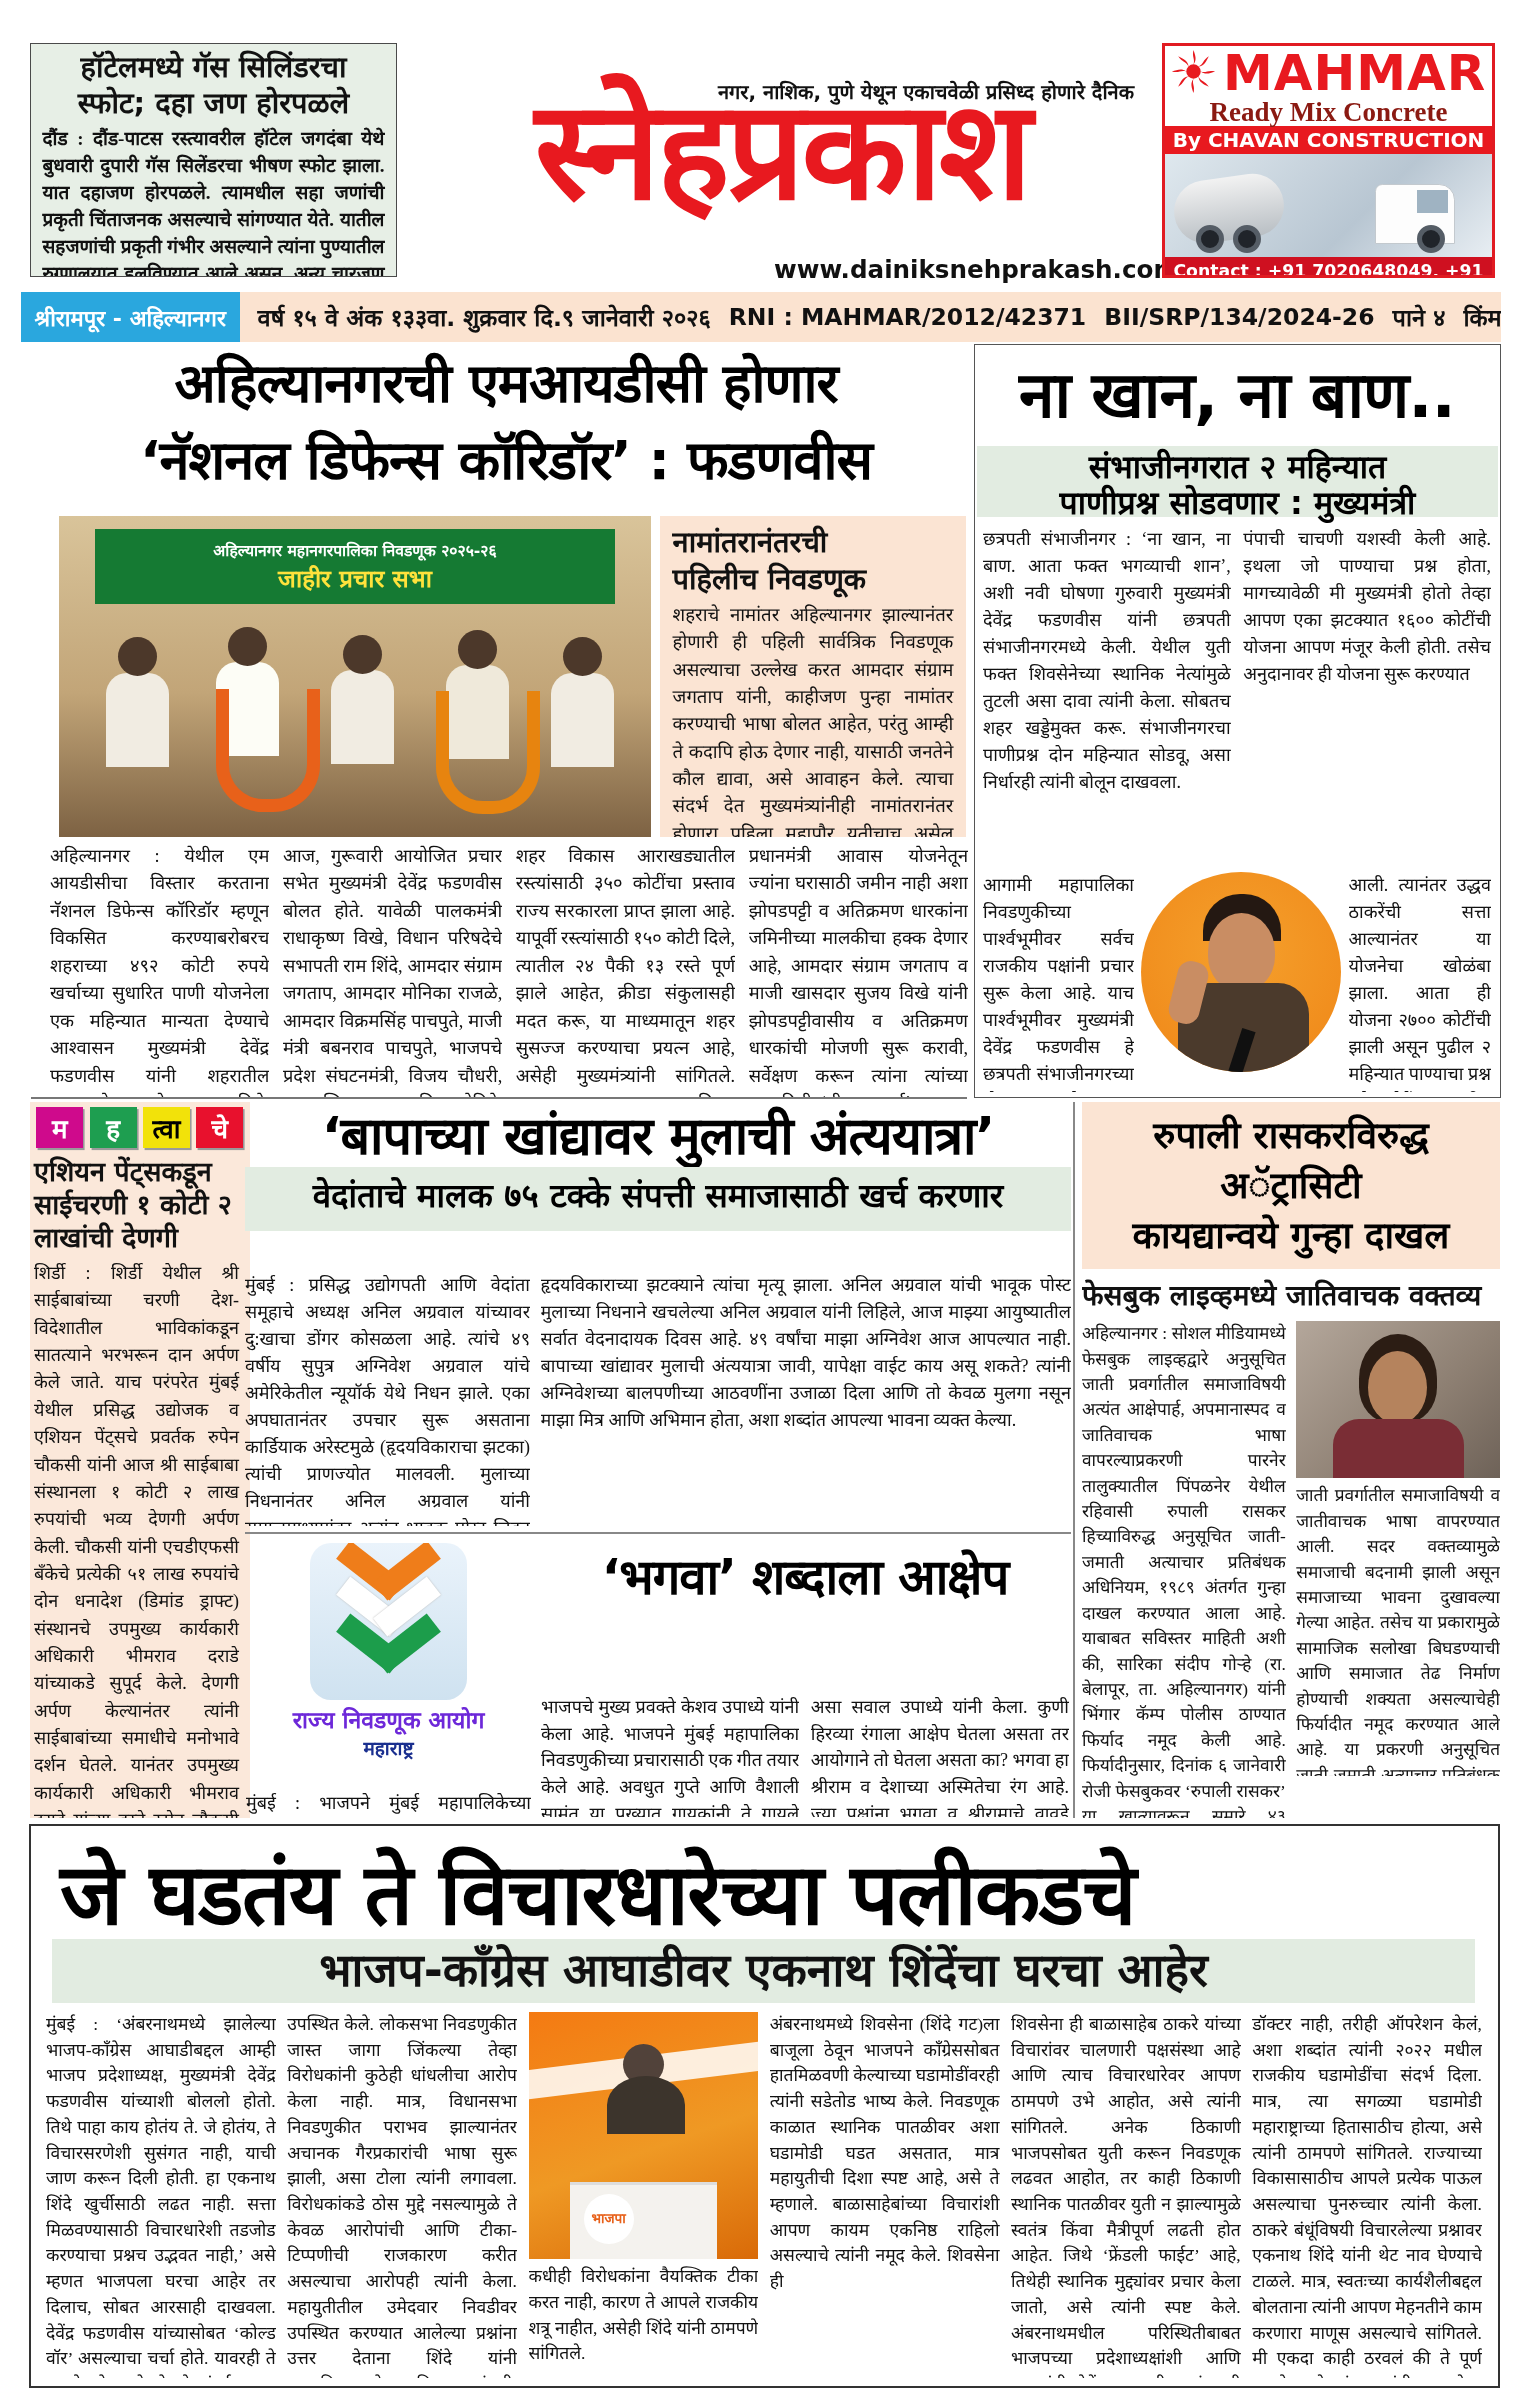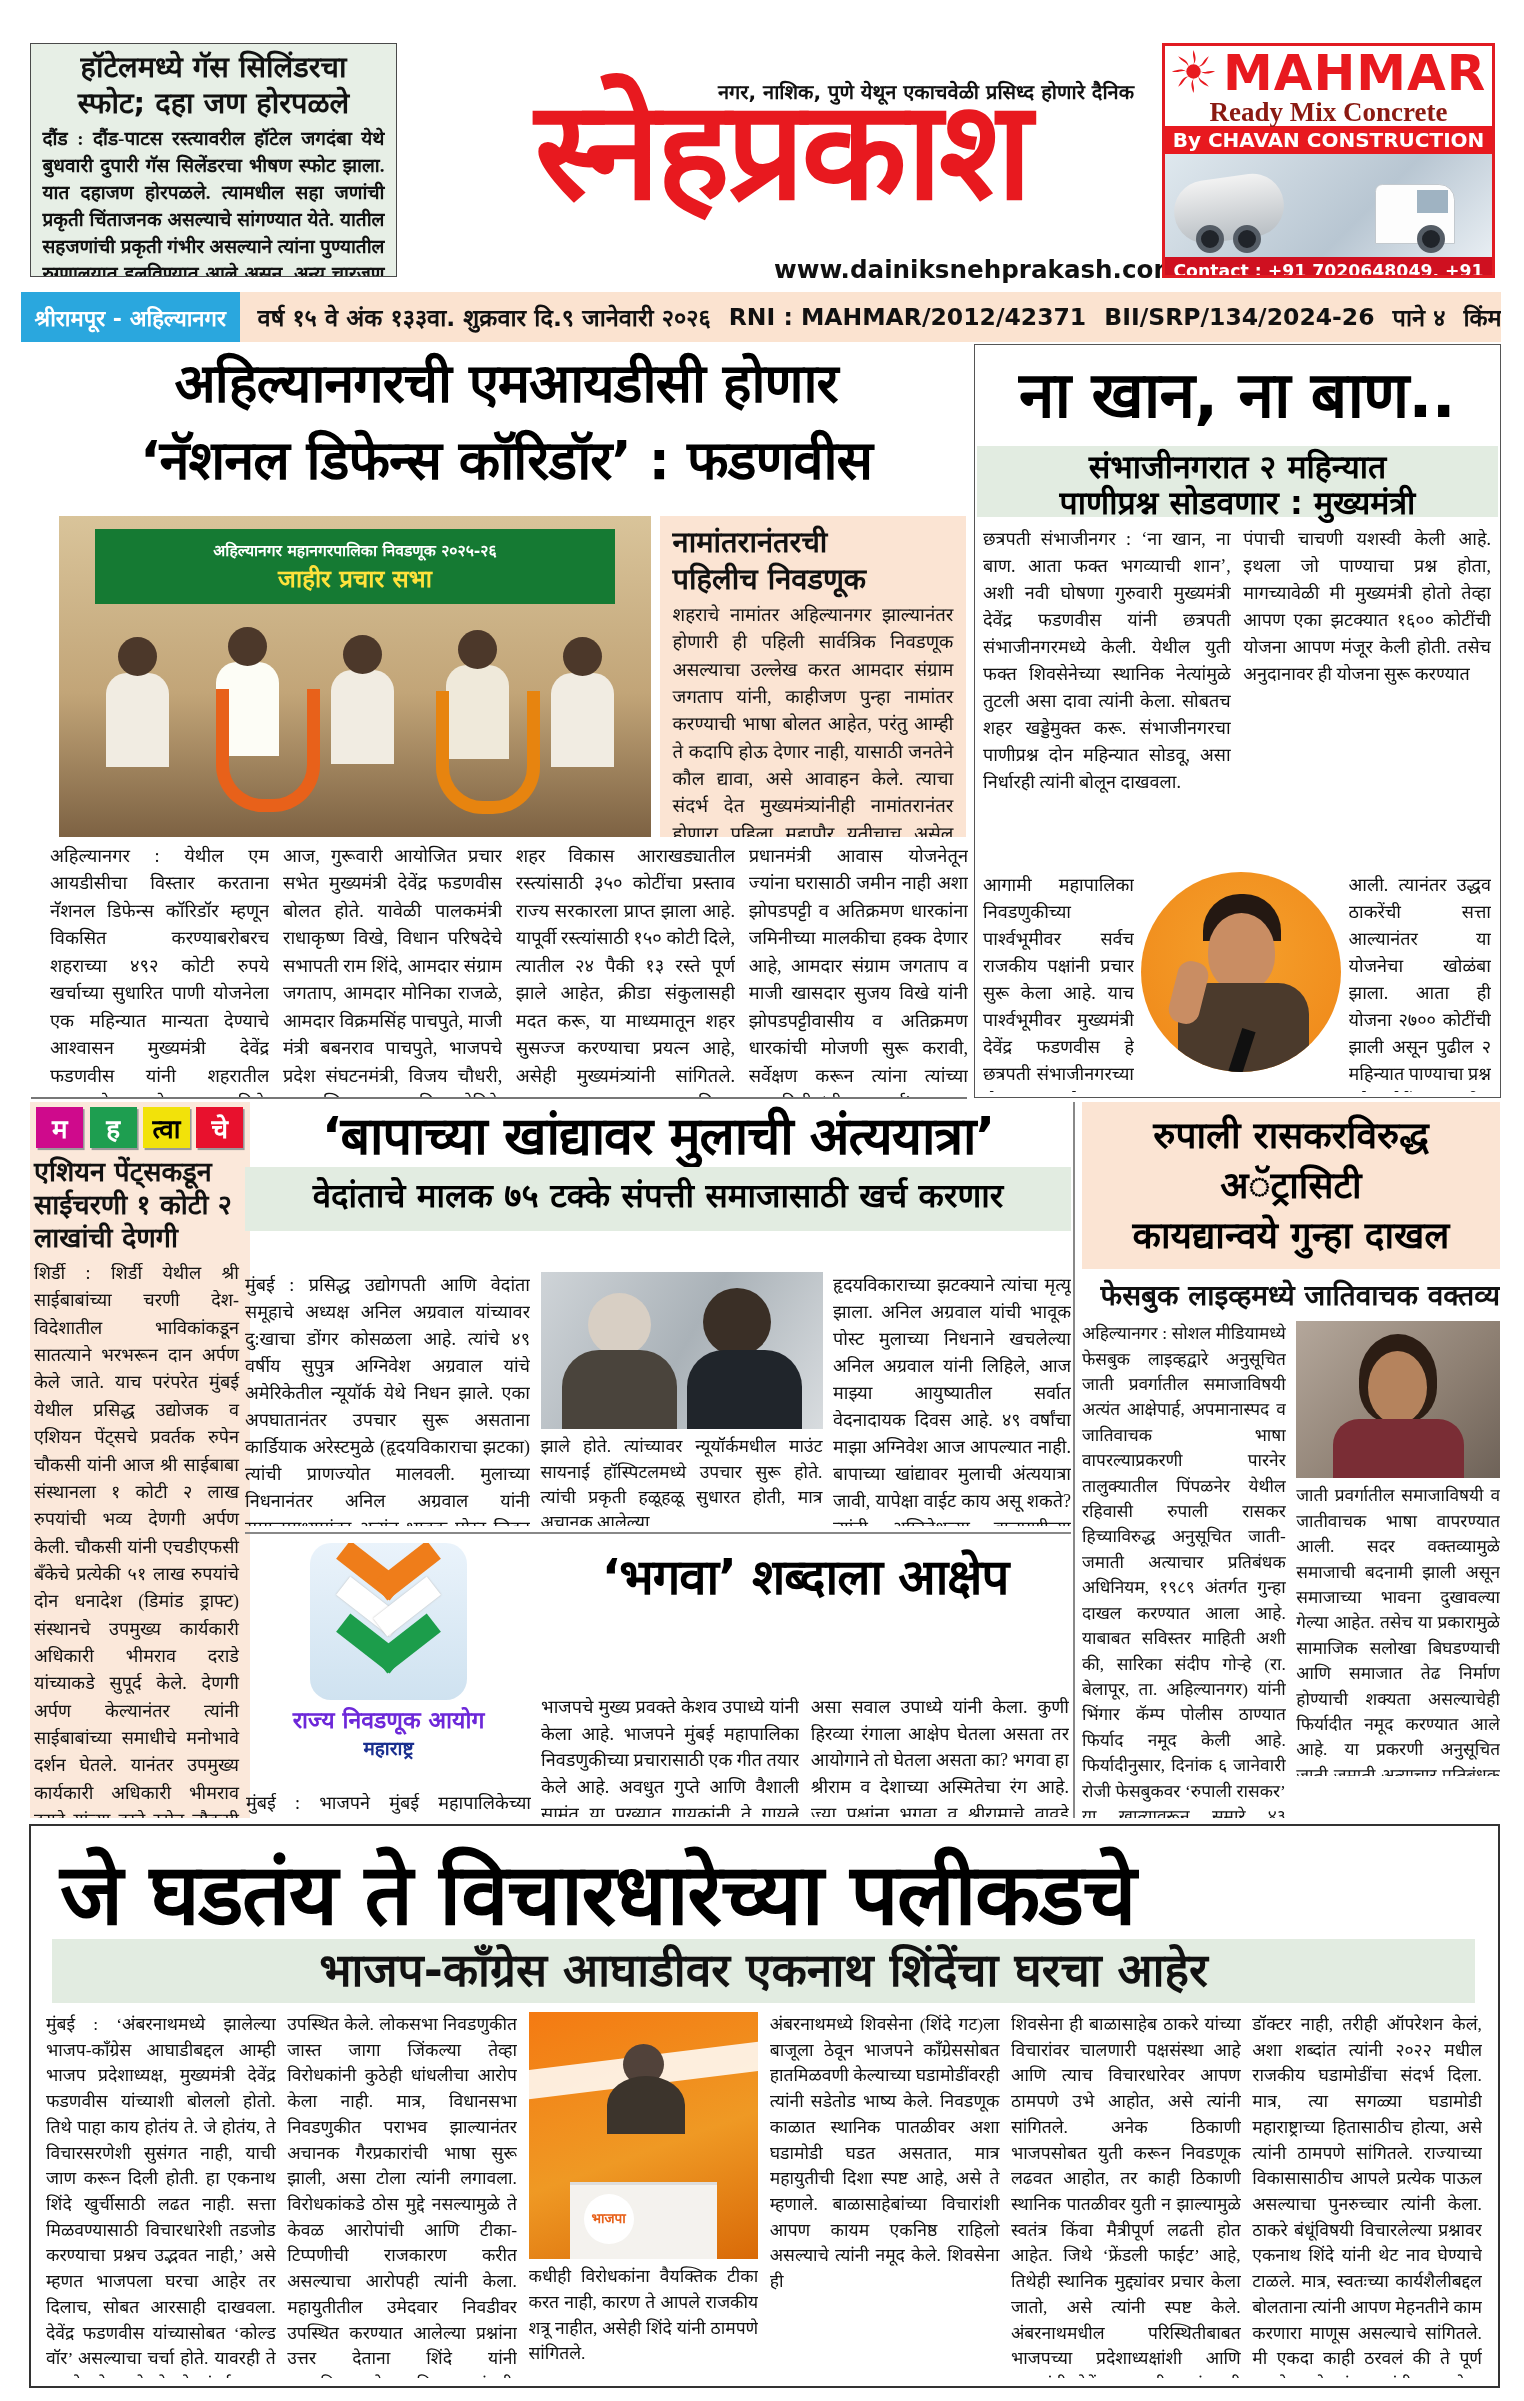--- a/index.html
+++ b/index.html
@@ -84,21 +84,21 @@
   #ec-label1{text-align:center;color:#6d28d9;font-size:23px;font-weight:bold;font-family:"DejaVu Sans",sans-serif;margin-top:3.1px;}
   #ec-label2{text-align:center;color:#1a2f8f;font-size:19px;font-weight:bold;font-family:"DejaVu Sans",sans-serif;}
   #ec-col0{position:absolute;left:0px;top:247px;width:285px;font-size:18px;line-height:1.5;height:27px;overflow:hidden;}
   #ec-headline{left:541px;top:1541px;width:528px;text-align:center;font-size:49px;line-height:1.5;letter-spacing:-1px;}
   #ec-cols{left:541px;top:1694px;width:528px;height:123px;display:flex;gap:11.5px;}
   .ec-col{flex:1;font-size:18px;line-height:1.48;}
   #vert-rule{left:1073px;top:1102px;width:1.6px;height:716px;background:#888;}
   
   #ras-box{left:1082px;top:1102px;width:418px;height:716px;}
   #ras-headline{background:#fbe4d3;text-align:center;font-size:37px;line-height:1.35;padding:9.4px 0 7.3px 0;}
-  #ras-subhead{text-align:right;font-size:28px;padding:6.3px 0 5.2px 0;font-family:"DejaVu Sans",sans-serif;font-weight:bold;}
+  #ras-subhead{text-align:left;font-size:28px;padding:6.3px 0 5.2px 0;font-family:"DejaVu Sans",sans-serif;font-weight:bold;}
   #ras-cols{display:flex;gap:10.5px;padding-top:3.1px;}
   .ras-col{flex:1;font-size:17.3px;line-height:1.47;}
   #raskar-photo{width:100%;height:157px;background:linear-gradient(135deg,#b4a79b,#8d7f72 60%,#6e6258);position:relative;overflow:hidden;margin-bottom:5.2px;}
   #raskar-photo .hair{position:absolute;left:63px;top:12.6px;width:78px;height:89px;border-radius:50% 50% 40% 40%;background:#2c1d14;}
   #raskar-photo .face{position:absolute;left:72px;top:30px;width:59px;height:73px;border-radius:50%;background:#b5835d;}
   #raskar-photo .top{position:absolute;left:37px;top:98px;width:131px;height:63px;border-radius:26px 26px 0 0;background:#7a2d35;}
   
   #bot-box{left:29px;top:1824px;width:1471px;height:564px;border:2.1px solid #333;box-sizing:border-box;}
   #bot-headline{left:29px;top:1833px;width:1471px;text-align:left;font-size:85px;letter-spacing:-1.6px;padding-left:31px;}
   #bot-subhead{left:52px;top:1939px;width:1423px;height:64px;background:#e2ece1;text-align:center;font-size:46px;line-height:1.35;font-family:"DejaVu Sans",sans-serif;font-weight:bold;}
@@ -245,29 +245,20 @@
     <div id="imp-art">
       <h3>एशियन पेंट्सकडून साईचरणी १ कोटी २ लाखांची देणगी</h3>
       <p class="just">शिर्डी : शिर्डी येथील श्री साईबाबांच्या चरणी देश-विदेशातील भाविकांकडून सातत्याने भरभरून दान अर्पण केले जाते. याच परंपरेत मुंबई येथील प्रसिद्ध उद्योजक व एशियन पेंट्सचे प्रवर्तक रुपेन चौकसी यांनी आज श्री साईबाबा संस्थानला १ कोटी २ लाख रुपयांची भव्य देणगी अर्पण केली. चौकसी यांनी एचडीएफसी बँकेचे प्रत्येकी ५१ लाख रुपयांचे दोन धनादेश (डिमांड ड्राफ्ट) संस्थानचे उपमुख्य कार्यकारी अधिकारी भीमराव दराडे यांच्याकडे सुपूर्द केले. देणगी अर्पण केल्यानंतर त्यांनी साईबाबांच्या समाधीचे मनोभावे दर्शन घेतले. यानंतर उपमुख्य कार्यकारी अधिकारी भीमराव दराडे यांच्या हस्ते रुपेन चौकसी यांचा शाल व श्रीफळ देऊन सत्कार करण्यात आला. यावेळी साई मंदिराचे प्रमुख विष्णू थोरात उपस्थित होते.</p>
     </div>
   </div>
 
   <div class="abs hd" id="ved-headline">‘बापाच्या खांद्यावर मुलाची अंत्ययात्रा’</div>
   <div class="abs hd" id="ved-subhead">वेदांताचे मालक ७५ टक्के संपत्ती समाजासाठी खर्च करणार</div>
   <div class="abs clip" id="ved-body">
     <div class="just clip" id="ved-col1">मुंबई : प्रसिद्ध उद्योगपती आणि वेदांता समूहाचे अध्यक्ष अनिल अग्रवाल यांच्यावर दु:खाचा डोंगर कोसळला आहे. त्यांचे ४९ वर्षीय सुपुत्र अग्निवेश अग्रवाल यांचे अमेरिकेतील न्यूयॉर्क येथे निधन झाले. एका अपघातानंतर उपचार सुरू असताना कार्डियाक अरेस्टमुळे (हृदयविकाराचा झटका) त्यांची प्राणज्योत मालवली. मुलाच्या निधनानंतर अनिल अग्रवाल यांनी समाजमाध्यमांवर अत्यंत भावूक पोस्ट लिहून दु:ख व्यक्त केले आहे. अग्निवेश हे अमेरिकेत मित्रांसोबत स्कीईंगसाठी गेले होते. तिथे एका अपघातात ते गंभीर जखमी</div>
-    <div id="ved-mid">
-      <div id="vedanta-photo">
-        <div class="ved-head" style="left:47px;top:21px;width:63px;height:63px;background:#d8cfc4;"></div>
-        <div class="ved-head" style="left:162px;top:15.7px;width:68px;height:68px;background:#3a2f26;"></div>
-        <div class="ved-head" style="left:21px;top:78px;width:115px;height:105px;border-radius:37px 37px 0 0;background:#4a443c;"></div>
-        <div class="ved-head" style="left:146px;top:78px;width:115px;height:105px;border-radius:37px 37px 0 0;background:#20252b;"></div>
-      </div>
-      <div class="just" id="ved-caption">झाले होते. त्यांच्यावर न्यूयॉर्कमधील माउंट सायनाई हॉस्पिटलमध्ये उपचार सुरू होते. त्यांची प्रकृती हळूहळू सुधारत होती, मात्र अचानक आलेल्या</div>
-    </div>
     <div class="just clip" id="ved-col3">हृदयविकाराच्या झटक्याने त्यांचा मृत्यू झाला. अनिल अग्रवाल यांची भावूक पोस्ट मुलाच्या निधनाने खचलेल्या अनिल अग्रवाल यांनी लिहिले, आज माझ्या आयुष्यातील सर्वात वेदनादायक दिवस आहे. ४९ वर्षांचा माझा अग्निवेश आज आपल्यात नाही. बापाच्या खांद्यावर मुलाची अंत्ययात्रा जावी, यापेक्षा वाईट काय असू शकते? त्यांनी अग्निवेशच्या बालपणीच्या आठवणींना उजाळा दिला आणि तो केवळ मुलगा नसून माझा मित्र आणि अभिमान होता, अशा शब्दांत आपल्या भावना व्यक्त केल्या.</div>
   </div>
   <div class="abs" id="mid-rule"></div>
 
   <div class="abs" id="ec-logo-box">
     <div id="ec-logo">
       <div class="chev" style="top:15.7px;">
           <span style="left:0;background:#ef7d1a;transform:rotate(38deg);top:0;"></span>
           <span style="right:0;background:#ef7d1a;transform:rotate(-38deg);top:0;"></span>
         </div>

